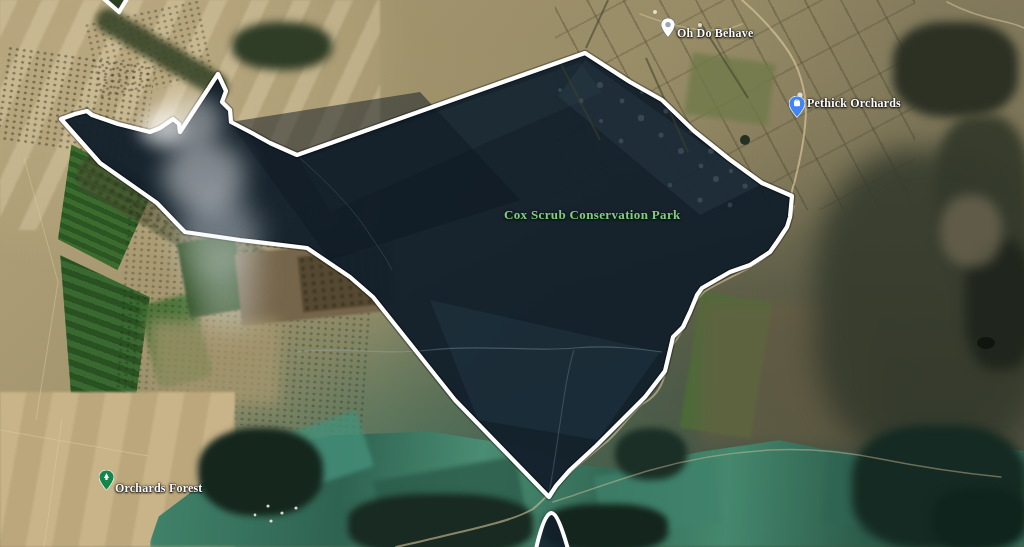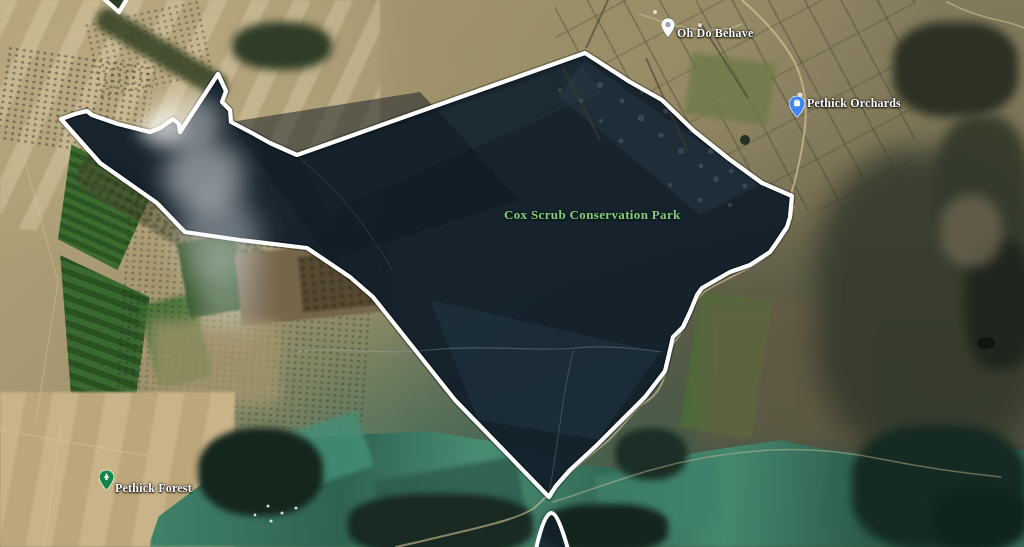--- a/index.html
+++ b/index.html
@@ -199,16 +199,16 @@
     </svg>
   </div>
   <div class="lbl" style="left:807px;top:96px;">Pethick Orchards</div>
 
   <div class="pin" style="left:99px;top:470px;">
     <svg width="15" height="21" viewBox="0 0 15 21">
       <path d="M7.5,0 C3.4,0 0,3.2 0,7.1 C0,12 7.5,20.2 7.5,20.2 C7.5,20.2 15,12 15,7.1 C15,3.2 11.6,0 7.5,0 Z" fill="var(--pin-green,#13874b)" stroke="rgba(255,255,255,.85)" stroke-width="1"></path>
       <path d="M7.5,3 L10,8 L8.6,8 L8.6,10 L6.4,10 L6.4,8 L5,8 Z" fill="#fff"></path>
     </svg>
   </div>
-  <div class="lbl" style="left:115px;top:481px;">Pethick Forest</div>
+  <div class="lbl" style="left:115px;top:481px;">Orchards Forest</div>
 
   <div class="arealbl" style="left:504px;top:207px;">Cox Scrub Conservation Park</div>
 </div>
 
 </body></html>

